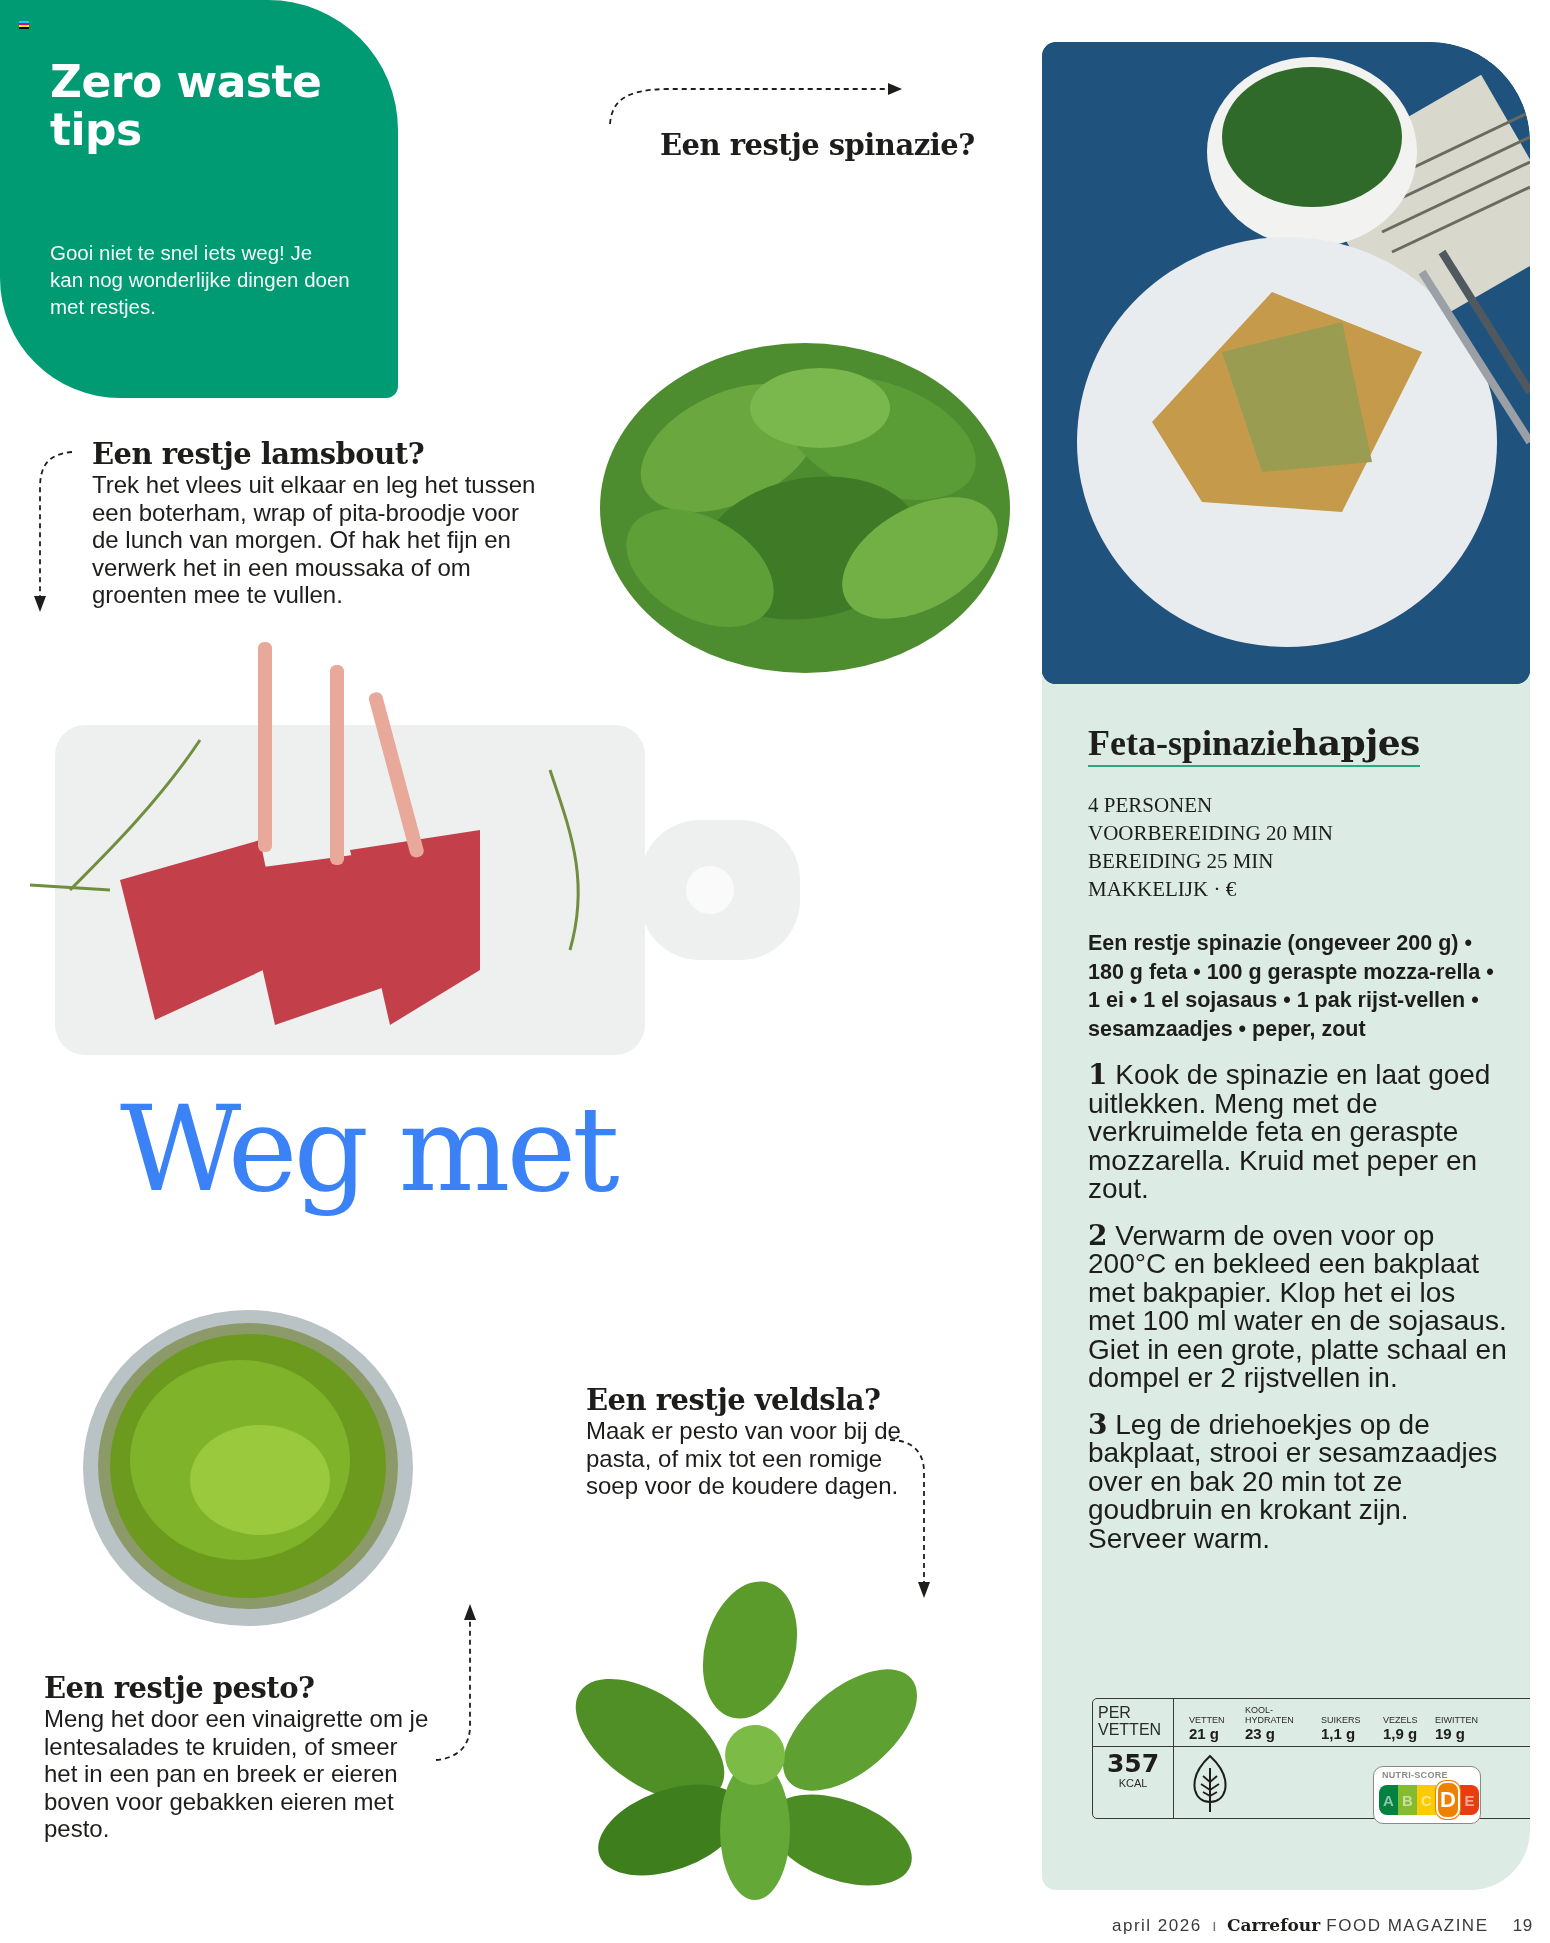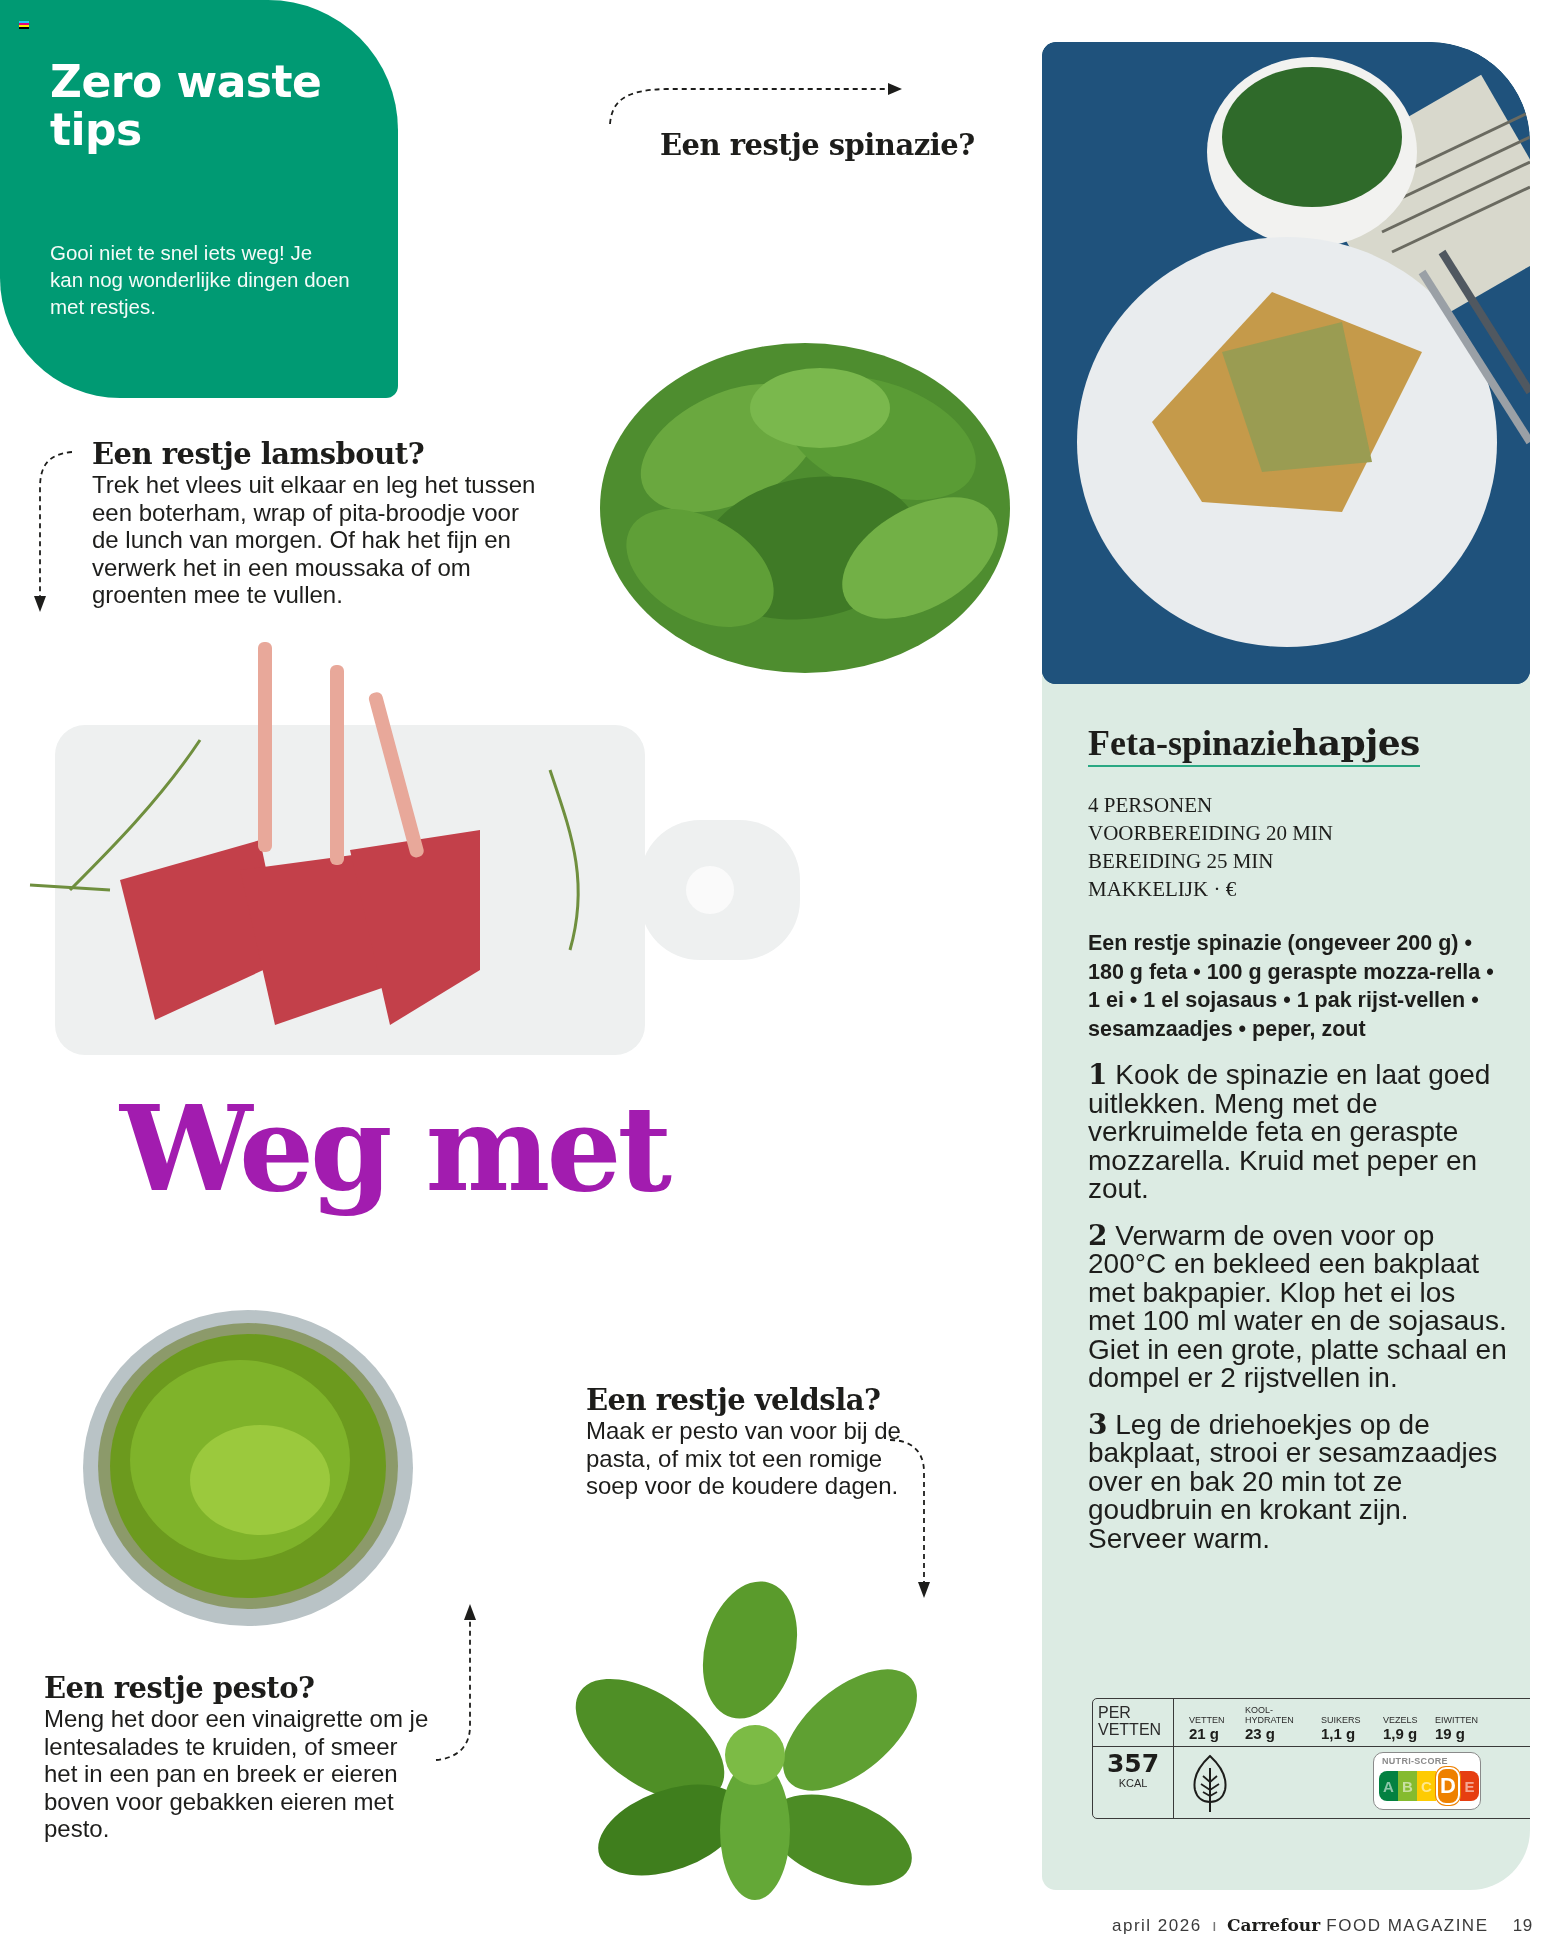--- a/index.html
+++ b/index.html
@@ -24,21 +24,21 @@
   .tip h2 { font-size: 29px; line-height: 34px; color: #1d1d1b; white-space: nowrap; }
   .tip p { font-size: 24px; line-height: 27.5px; color: #1d1d1b; }
 
   
   .arrow { position: absolute; overflow: visible; }
 
   
   .photo { position: absolute; }
 
   
-  #headline { position: absolute; left: 120px; top: 1090px; font-family: "DejaVu Serif", serif; font-weight: bold; color: #a21caf; letter-spacing: -4px; }
+  #headline { position: absolute; left: 120px; top: 1090px; font-family: "DejaVu Serif", serif; font-weight: normal; color: #3b82f6; letter-spacing: -4px; }
   #headline .l1 { font-size: 118px; line-height: 118px; display: block; }
   #headline .l2 { font-size: 118px; line-height: 118px; display: block; margin-left: 210px; margin-top: 4px; }
 
   
   #recipe-panel {
     position: absolute; left: 1042px; top: 42px; width: 488px; height: 1848px;
     background: #dcebe3; border-radius: 14px 100px 60px 14px; overflow: hidden;
   }
   #recipe-photo { position: absolute; left: 0; top: 0; width: 488px; height: 642px; border-radius: 14px 100px 14px 14px; overflow: hidden; background: #1d4f7a; }
   #recipe-body { position: absolute; left: 46px; top: 680px; width: 420px; }
@@ -56,21 +56,21 @@
   #nutrition .vline { position: absolute; left: 80px; top: 0; bottom: 0; border-left: 1.5px solid #3a3a3a; }
   #nutrition .hline { position: absolute; left: 0; right: 0; top: 47px; border-top: 1.5px solid #3a3a3a; }
   #per-portie { position: absolute; left: 5px; top: 5px; font-size: 16px; line-height: 17px; color: #2b2b2b; }
   .nut-col { position: absolute; top: 6px; text-align: left; }
   .nut-col .lab { font-size: 9px; line-height: 9.5px; color: #2b2b2b; display: flex; flex-direction: column; justify-content: flex-end; height: 20px; }
   .nut-col .val { font-size: 15px; line-height: 17px; font-weight: bold; color: #1d1d1b; }
   #kcal { position: absolute; left: 0; width: 80px; top: 52px; text-align: center; }
   #kcal .num { font-family: "DejaVu Sans", sans-serif; font-size: 25px; line-height: 26px; font-weight: bold; }
   #kcal .unit { font-size: 11px; line-height: 12px; color: #2b2b2b; }
   #leaf-icon { position: absolute; left: 98px; top: 55px; }
-  #nutri-score { position: absolute; left: 280px; top: 53px; width: 108px; height: 58px; border: 1.5px solid #8a8a8a; border-radius: 10px; background: #fff; }
+  #nutri-score { position: absolute; left: 280px; top: 67px; width: 108px; height: 58px; border: 1.5px solid #8a8a8a; border-radius: 10px; background: #fff; }
   #nutri-score .ns-title { position: absolute; left: 8px; top: 3px; font-size: 9px; font-weight: bold; color: #8a8a8a; letter-spacing: 0.3px; }
   #nutri-score .ns-bar { position: absolute; left: 5px; top: 18px; height: 30px; display: flex; }
   .ns-cell { width: 19px; height: 30px; color: rgba(255,255,255,0.55); font-size: 15px; font-weight: bold; display: flex; align-items: center; justify-content: center; }
   .ns-cell.a { background: #038141; border-radius: 8px 0 0 8px; }
   .ns-cell.b { background: #85bb2f; }
   .ns-cell.c { background: #fecb02; }
   .ns-cell.d { background: #ee8100; }
   .ns-cell.e { background: #e63e11; border-radius: 0 8px 8px 0; }
   .ns-cell.active { width: 24px; height: 38px; margin-top: -4px; border-radius: 10px; border: 2px solid #fff; color: #fff; font-size: 22px; box-shadow: 0 0 0 1px #ee8100; position: relative; z-index: 2; }
 

